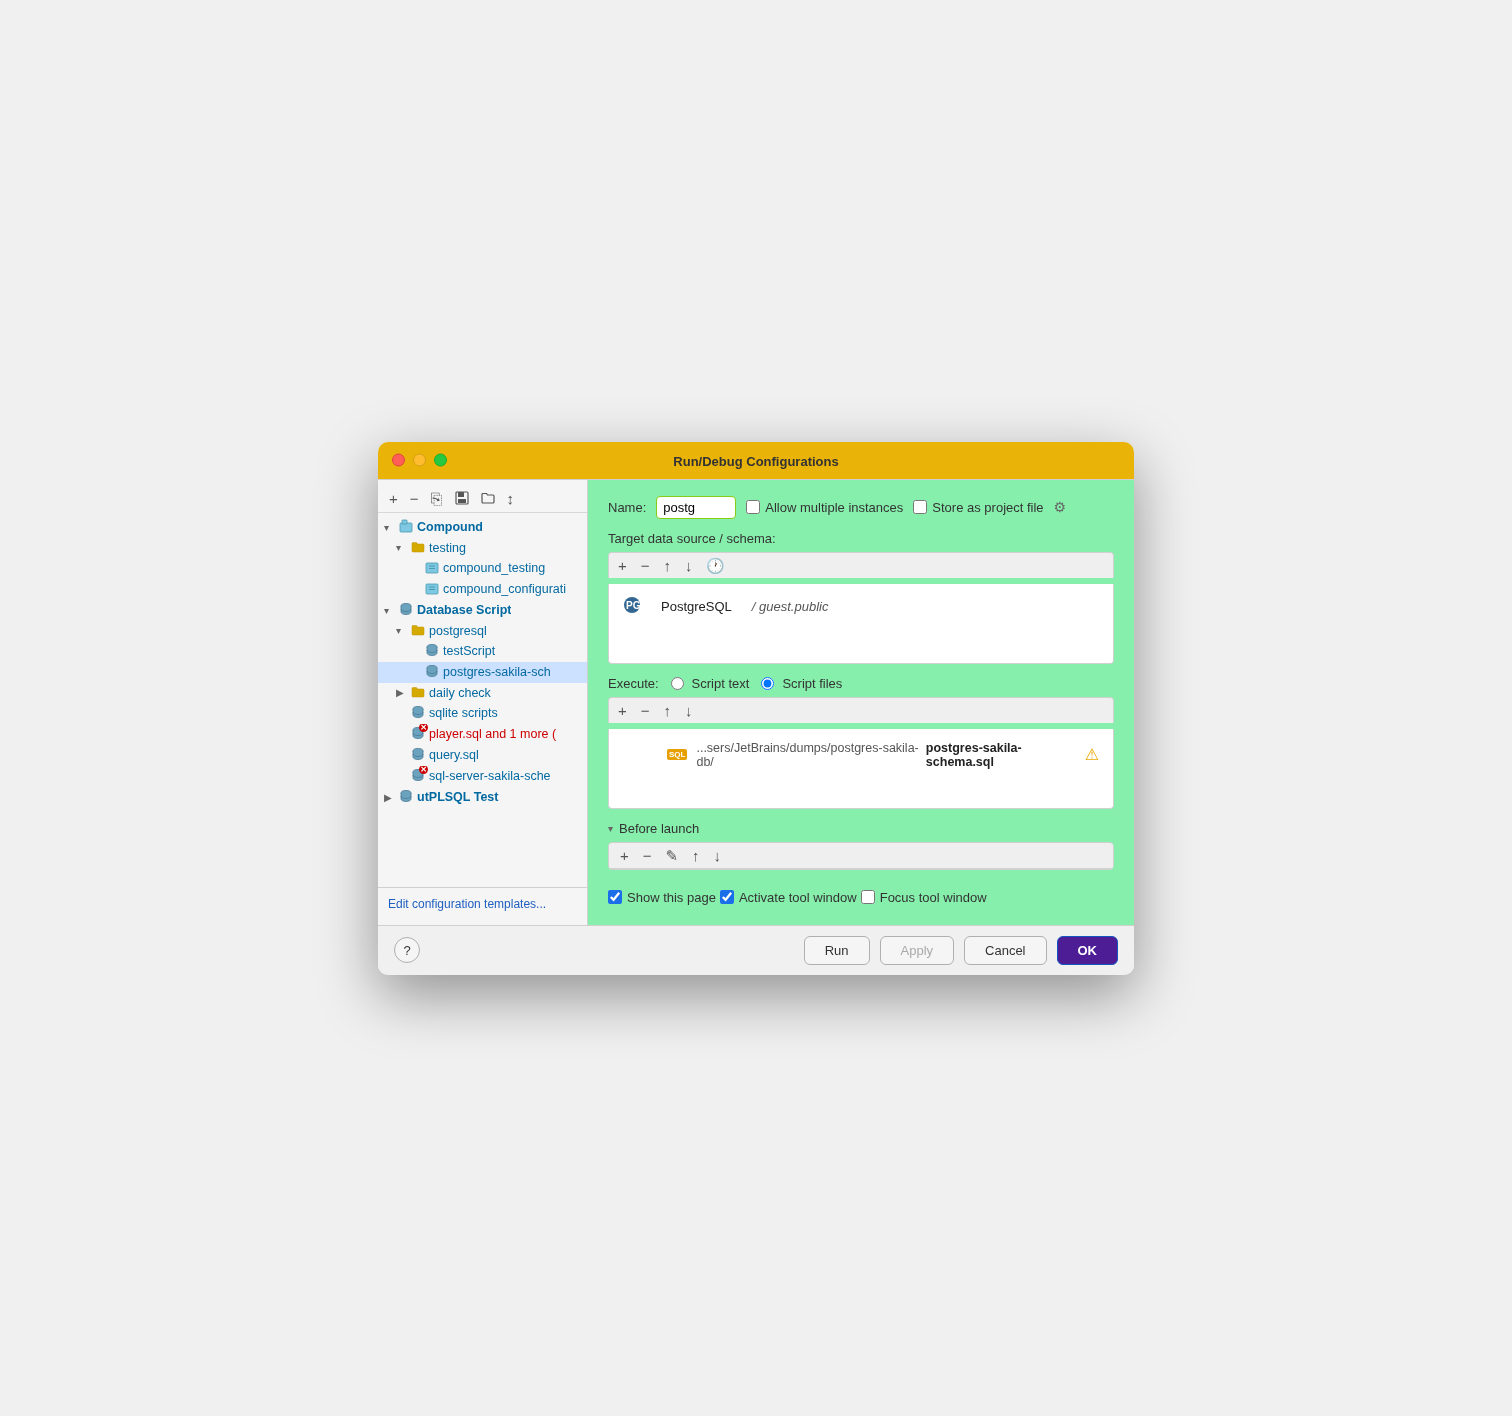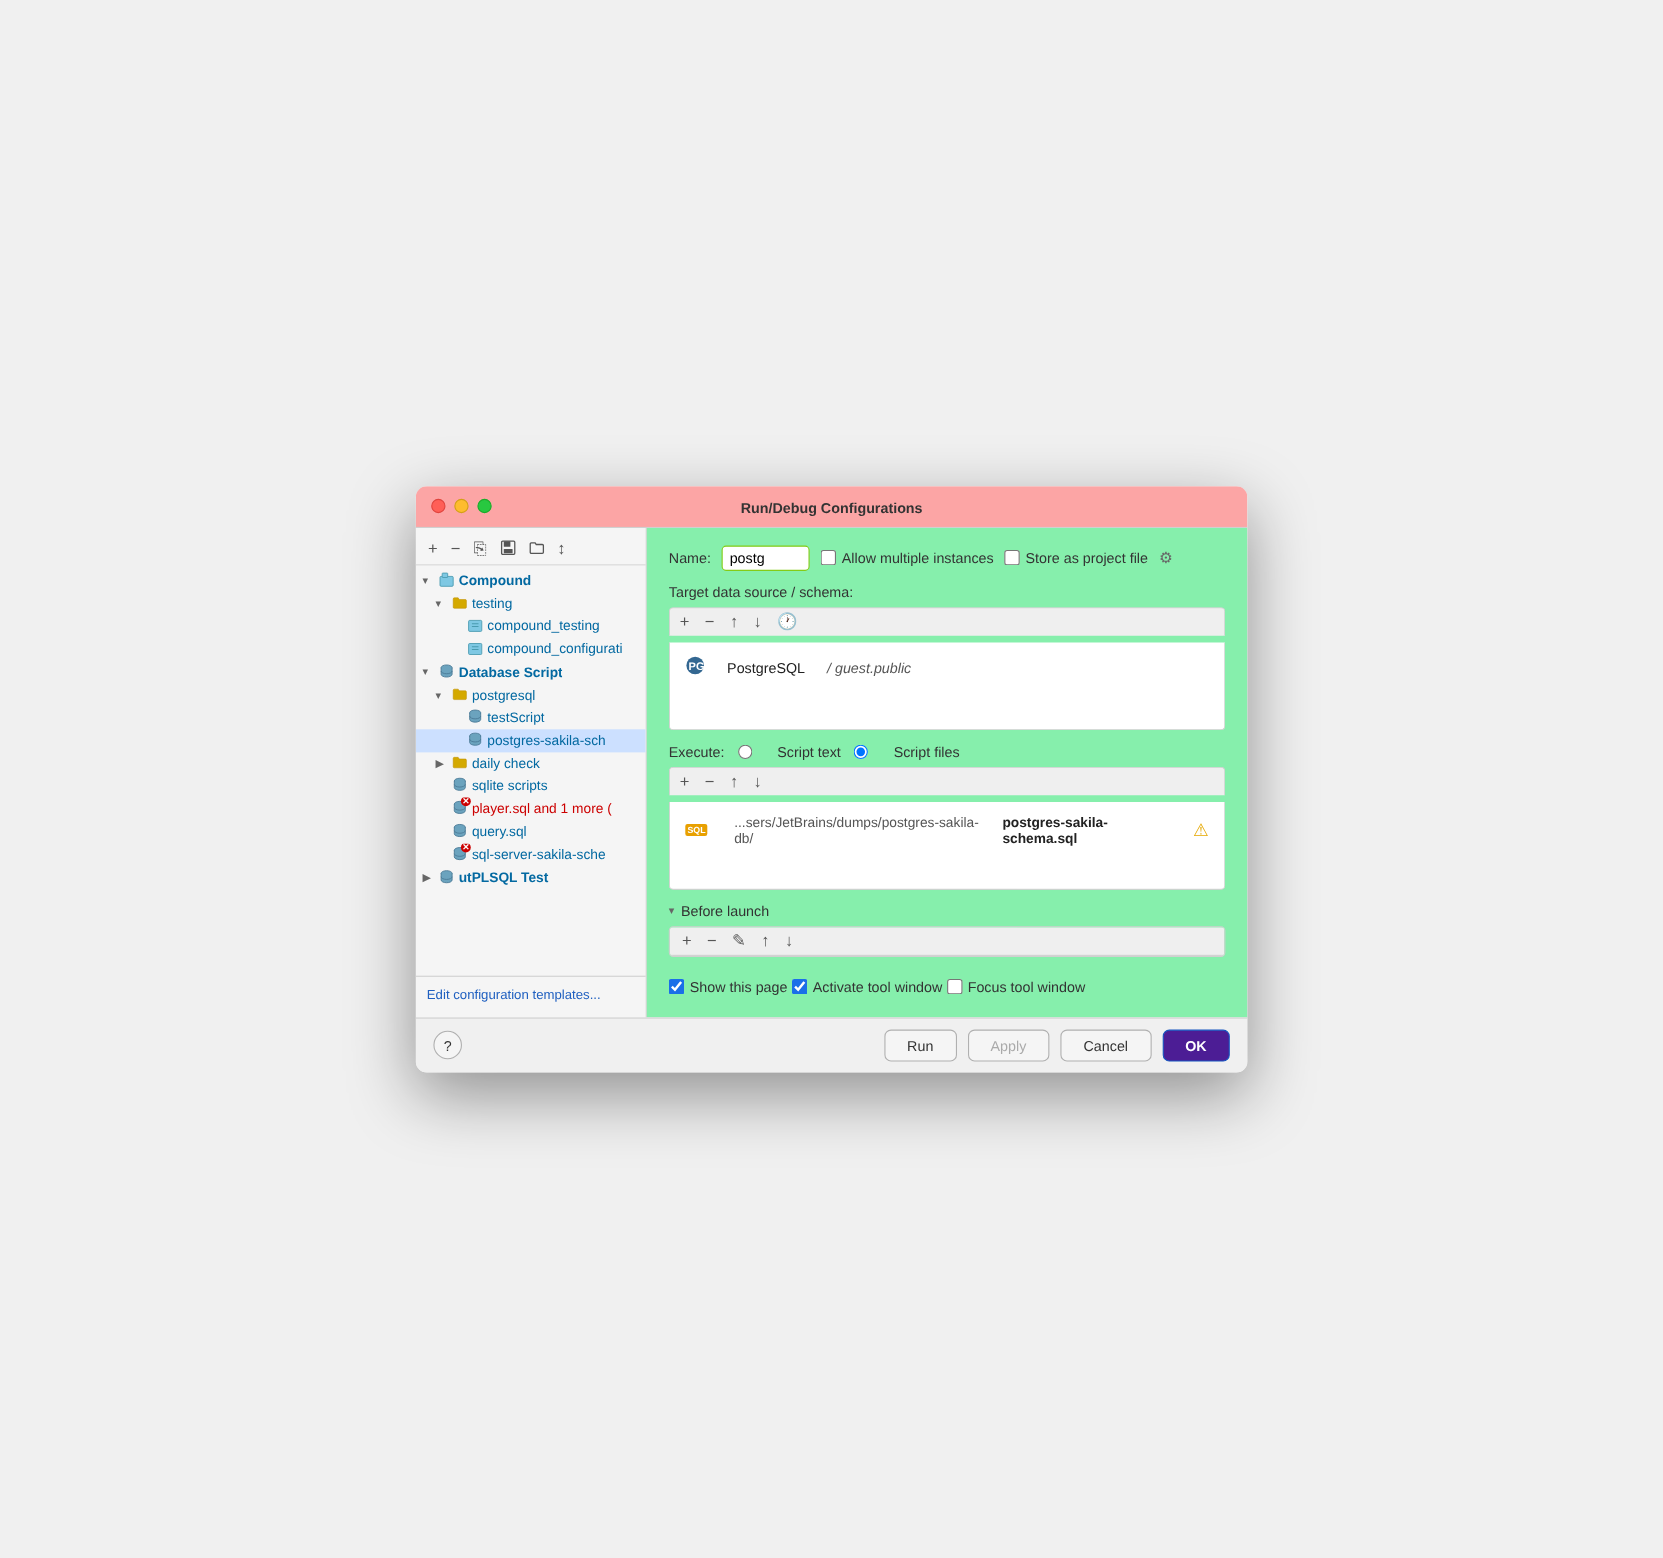--- a/index.html
+++ b/index.html
@@ -15,21 +15,21 @@
     .dialog {
       width: 756px;
       background: #f5f5f5;
       border-radius: 10px;
       box-shadow: 0 20px 60px rgba(0,0,0,0.4);
       overflow: hidden;
       display: flex;
       flex-direction: column;
     }
     .title-bar {
-      background: #fca5a5;
+      background: #eab308;
       padding: 12px 16px 10px;
       display: flex;
       align-items: center;
       justify-content: center;
       position: relative;
       border-bottom: 1px solid #d0d0d0;
     }
     .traffic-lights {
       position: absolute;
       left: 14px;
@@ -230,30 +230,31 @@
       color: #555;
     }
     .execute-row {
       display: flex;
       align-items: center;
       gap: 12px;
     }
     .radio-label {
       display: flex;
       align-items: center;
-      gap: 23px;
+      gap: 8px;
       font-size: 13px;
       color: #333;
       cursor: pointer;
     }
     .file-path-row {
       display: flex;
       align-items: center;
-      gap: 21px;
+      gap: 6px;
       padding: 4px 6px;
+      margin-left: 44px;
     }
     .file-path {
       font-size: 12.5px;
       color: #555;
     }
     .file-path-bold {
       font-weight: 600;
       color: #222;
     }
     .warn-icon {

